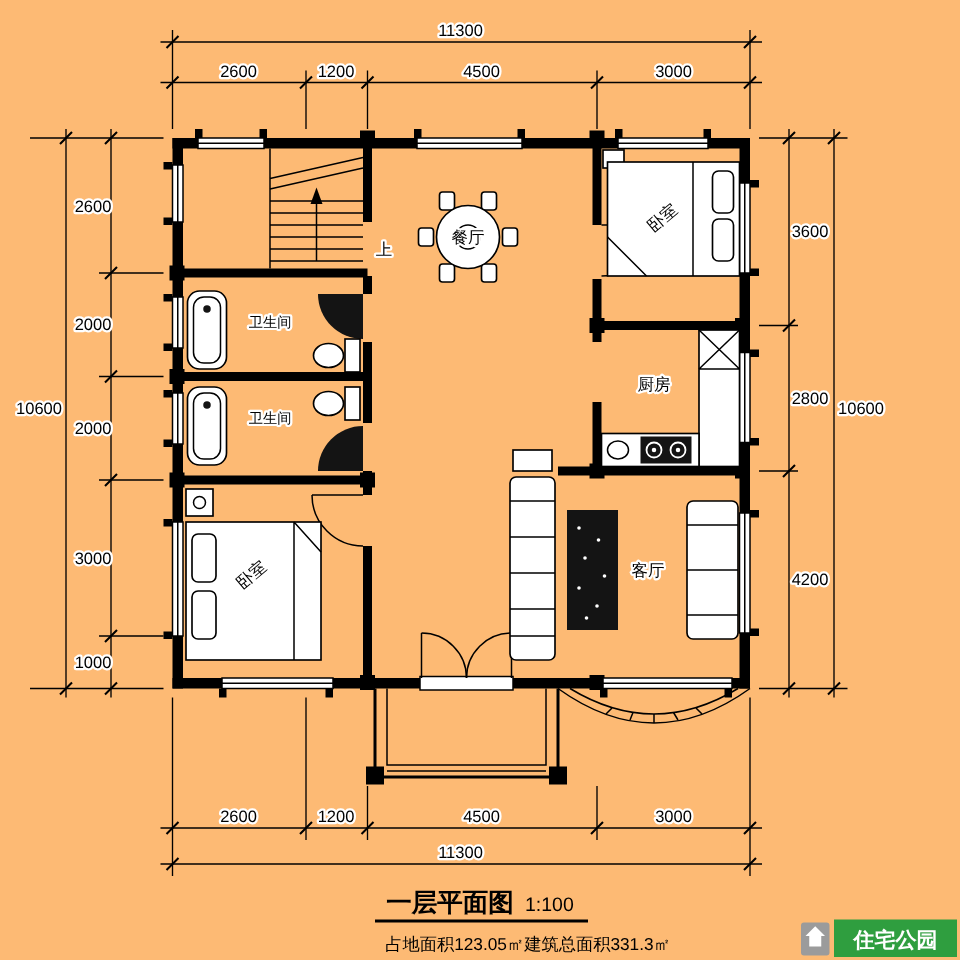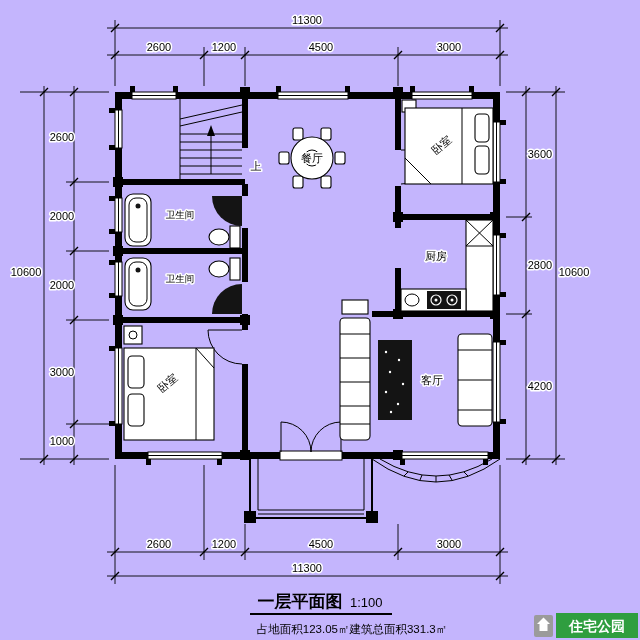--- a/index.html
+++ b/index.html
@@ -1,16 +1,16 @@
 <!DOCTYPE html>
 <html><head>
 <meta charset="utf-8">
 <style>
   html,body{margin:0;padding:0;background:#fff;}
-  .page{position:relative;width:640px;height:640px;background:#c4b5fd;overflow:hidden;
+  .page{position:relative;width:640px;height:640px;background:#fdba74;overflow:hidden;
         font-family:"Liberation Sans","DejaVu Sans",sans-serif;}
   svg{position:absolute;left:0;top:0;}
   .ln{stroke:#000;stroke-width:0.9;fill:none;}
   .tick{stroke:#000;stroke-width:1.4;fill:none;}
   .wall{fill:#000;stroke:none;}
   .win{fill:#fff;stroke:#000;stroke-width:1;}
   .w1{stroke:#000;stroke-width:1;fill:none;}
   .w2{stroke:#000;stroke-width:2;fill:none;}
   .furn{fill:#fff;stroke:#000;stroke-width:1.1;}
   .furnln{stroke:#000;stroke-width:1;fill:none;}

